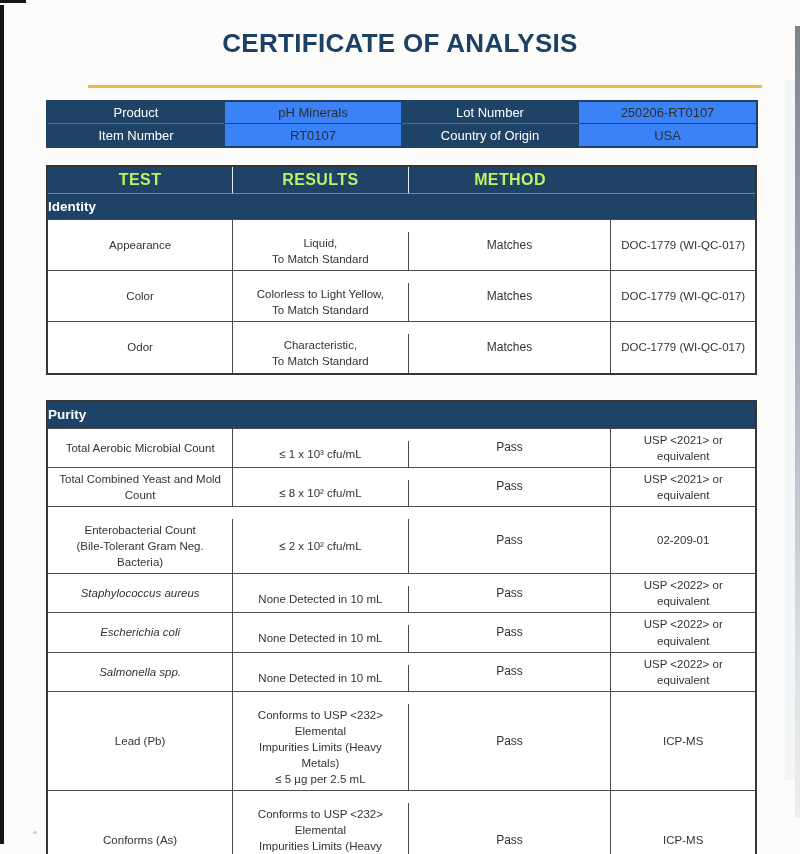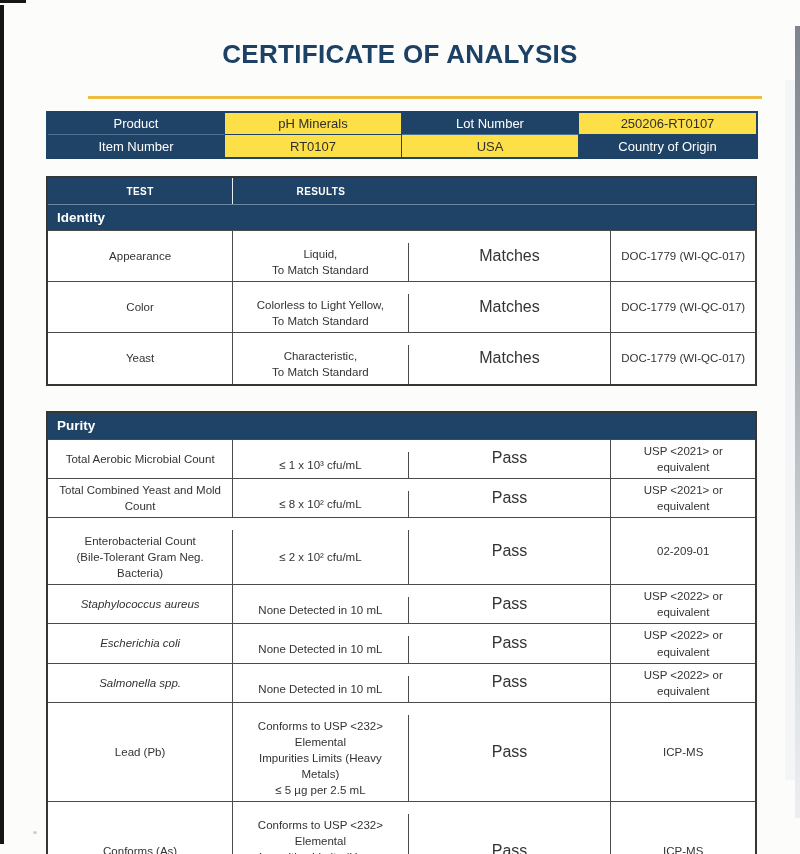--- a/index.html
+++ b/index.html
@@ -15,21 +15,21 @@
   .scan-left-bar   { position: absolute; left: 0; top: 5px; width: 4px; height: 839px; background: #161616; }
   .scan-top-notch  { position: absolute; left: 0; top: 0; width: 26px; height: 3px; background: #161616; }
   .scan-right-bar  { position: absolute; right: 0; top: 26px; width: 5px; height: 792px;
                      background: linear-gradient(#7d848c, #aab0b7 40%, #dde1e5 80%, #eceef0); }
   .scan-right-gutter { position: absolute; right: 5px; top: 80px; width: 10px; height: 700px; background: #f3f5f6; }
   .speck1 { position: absolute; left: 33px; top: 831px; width: 4px; height: 3px; background: #cfcfcf; border-radius: 50%; }
 
   
   .page { position: relative; width: 800px; height: 854px; }
   .title {
-    padding-top: 39px;
+    padding-top: 28px;
     text-align: center;
     font-size: 26px;
     font-weight: 700;
     letter-spacing: 0.3px;
     color: #1c4164;
   }
   .gold-line {
     margin: 26px auto 0 88px;
     width: 674px; height: 3px;
     background: #eebc42;
@@ -48,54 +48,53 @@
     display: flex; align-items: center; justify-content: center;
     font-size: 13px;
     border-right: 1px solid #1f4366;
     border-bottom: 1px solid #1f4366;
     padding: 1px 4px;
   }
   .info-cell:nth-child(4n) { border-right: none; }
   .info-cell.last-row { border-bottom: none; }
   .info-label { background: #1f4366; color: #ffffff; font-weight: 500; }
   .info-label.sep { border-bottom-color: #4d6f90; }
-  .info-value { background: #fde047; color: #2e2e2e; }
+  .info-value { background: #3b82f6; color: #2e2e2e; }
 
   
   .test-table {
     margin-left: 46px;
     width: 711px;
     border: 2px solid #363636;
     background: #ffffff;
   }
   .tbl-identity { margin-top: 17px; }
   .tbl-purity   { margin-top: 25px; }
 
   .col-head-row {
     display: grid;
     grid-template-columns: 26.2% 24.8% 28.7% 20.3%;
     background: #1f4366;
   }
   .col-head {
     min-height: 26px;
     display: flex; align-items: center; justify-content: center;
-    color: #ffffff;
-    font-size: 10px;
+    color: #bef264;
+    font-size: 16px;
     font-weight: 700;
     letter-spacing: 0.4px;
     border-right: 1px solid #e8edf2;
   }
   .col-head:last-child { border-right: none; }
 
   .section-band {
     background: #1f4366;
     color: #fff;
     min-height: 26px;
     display: flex; align-items: center;
-    padding-left: 9px;
     font-size: 13.5px;
     font-weight: 600;
     border-top: 1px solid #6d88a2;
   }
   .tbl-purity .section-band { border-top: none; }
 
   .trow {
     display: grid;
     grid-template-columns: 26.2% 24.8% 28.7% 20.3%;
     border-top: 1px solid #4b4b4b;
@@ -105,21 +104,21 @@
     display: flex; align-items: center; justify-content: center;
     text-align: center;
     padding: 3px 6px;
     border-right: 1px solid #4b4b4b;
     font-size: 11.5px;
     line-height: 1.4;
     color: #333;
   }
   .cell:last-child { border-right: none; }
   .cell.spec { white-space: pre-line; margin-top: 12px; }
-  .cell.result { font-size: 16px; }
+  .cell.result { font-size: 12px; }
   .cell.method { font-size: 11.5px; }
   .cell.test.italic { font-style: italic; }
   .h-md  { min-height: 38px; }
   .h-md2 { min-height: 40px; }
   .h-sm  { min-height: 33px; }
   .h-lg  { min-height: 48px; }
 </style>
 </head>
 <body>
 
@@ -134,47 +133,48 @@
   <div class="title">CERTIFICATE OF ANALYSIS</div>
   <div class="gold-line"></div>
 
   <div class="info-table">
     <div class="info-cell info-label sep">Product</div>
     <div class="info-cell info-value">pH Minerals</div>
     <div class="info-cell info-label sep">Lot Number</div>
     <div class="info-cell info-value">250206-RT0107</div>
     <div class="info-cell info-label last-row">Item Number</div>
     <div class="info-cell info-value last-row">RT0107</div>
+    <div class="info-cell info-label last-row">Country of Origin</div>
     <div class="info-cell info-value last-row">USA</div>
-    <div class="info-cell info-label last-row">Country of Origin</div>
   </div>
 
   <div class="test-table tbl-identity">
     <div class="col-head-row">
       <div class="col-head">TEST</div>
       <div class="col-head">RESULTS</div>
+      <div class="col-head">METHOD</div>
     </div>
     <div class="section-band">Identity</div>
 
     <div class="trow h-md">
       <div class="cell test">Appearance</div>
       <div class="cell spec">Liquid,
 To Match Standard</div>
       <div class="cell result">Matches</div>
       <div class="cell method">DOC-1779 (WI-QC-017)</div>
     </div>
     <div class="trow h-md">
       <div class="cell test">Color</div>
       <div class="cell spec">Colorless to Light Yellow,
 To Match Standard</div>
       <div class="cell result">Matches</div>
       <div class="cell method">DOC-1779 (WI-QC-017)</div>
     </div>
     <div class="trow h-md">
-      <div class="cell test">Yeast</div>
+      <div class="cell test">Odor</div>
       <div class="cell spec">Characteristic,
 To Match Standard</div>
       <div class="cell result">Matches</div>
       <div class="cell method">DOC-1779 (WI-QC-017)</div>
     </div>
   </div>
 
   <div class="test-table tbl-purity">
     <div class="section-band">Purity</div>
 

